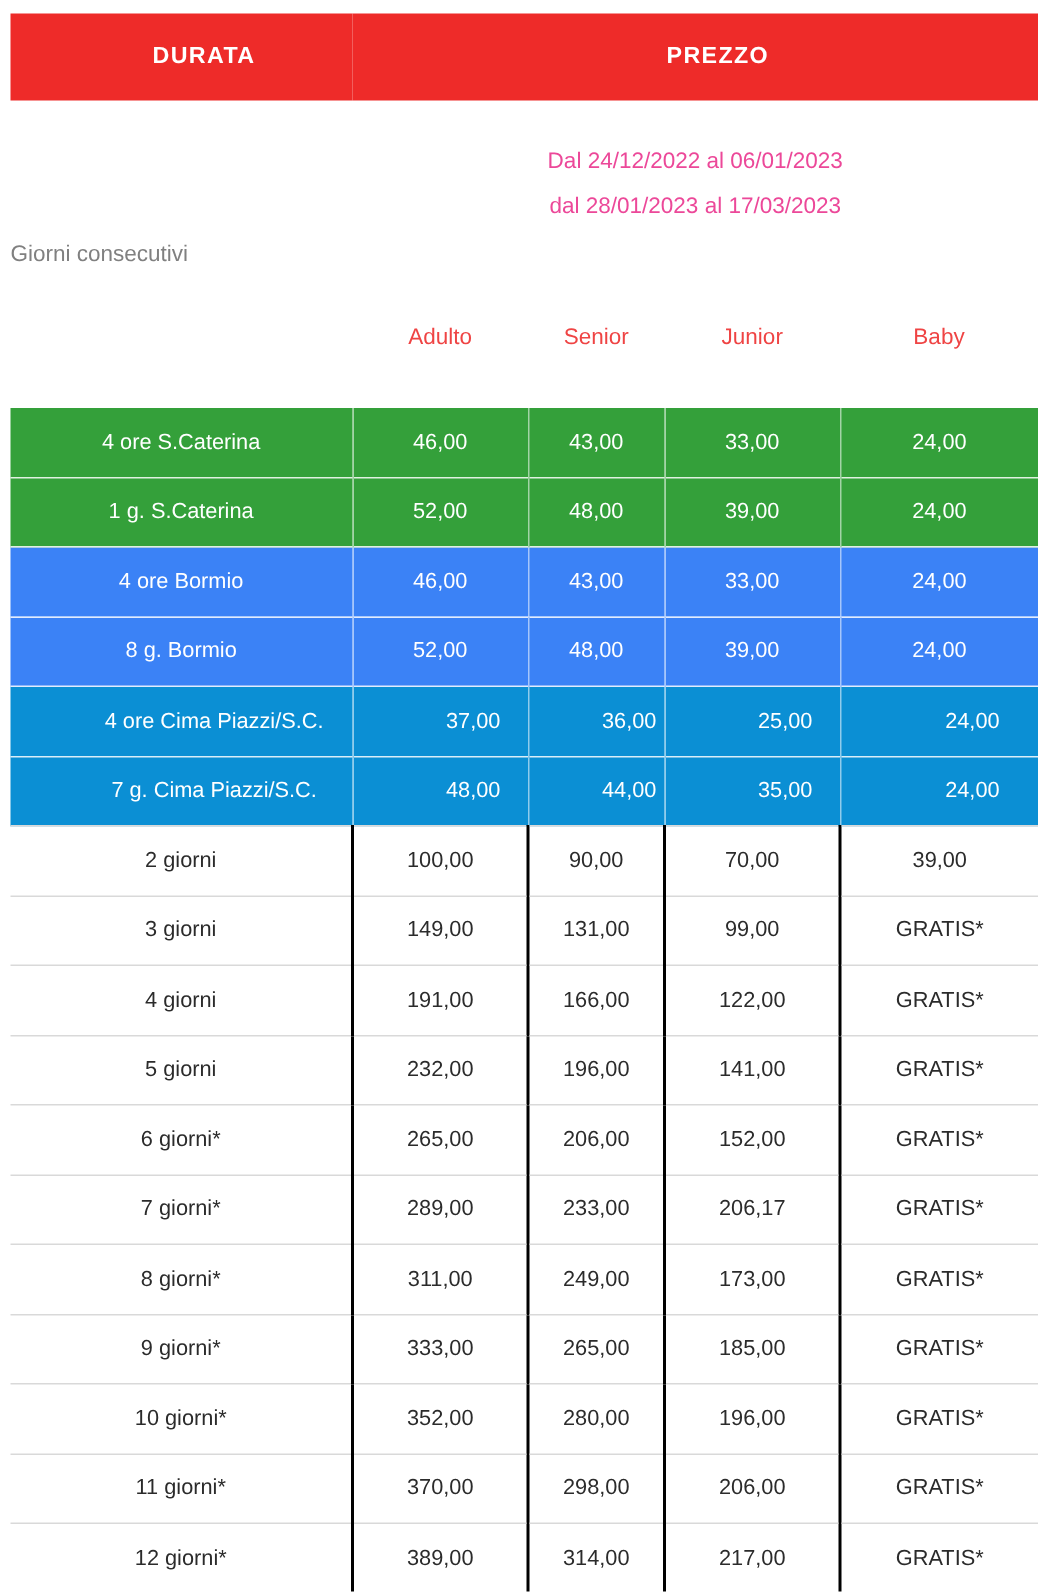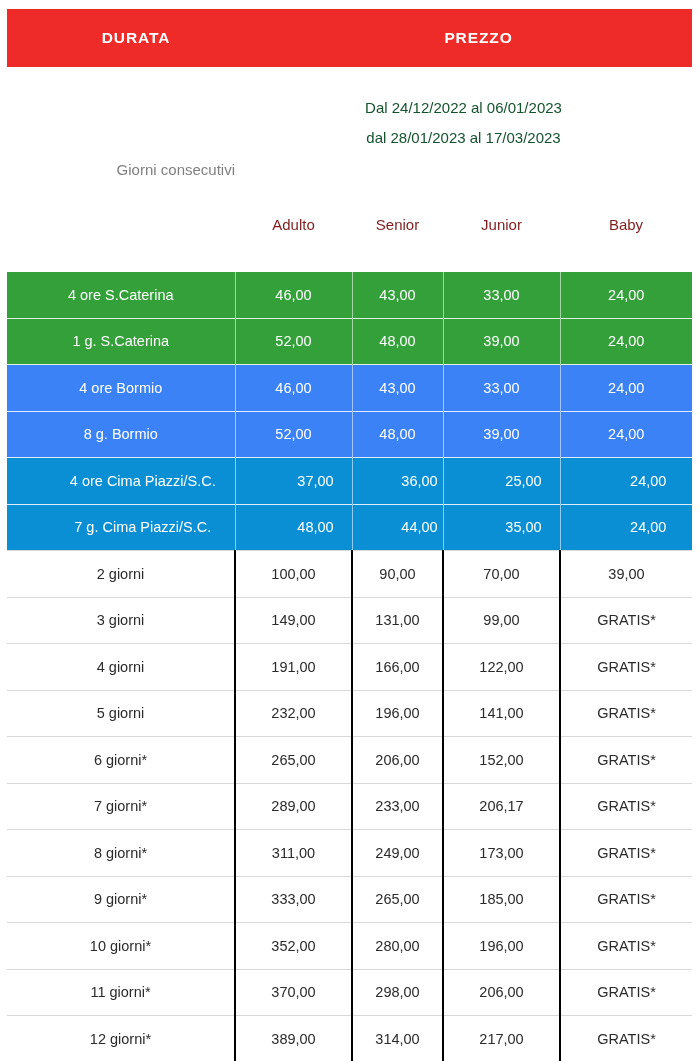--- a/index.html
+++ b/index.html
@@ -58,41 +58,41 @@
     text-align: center;
     padding-left: 30px;
   }
   .hdr-band td.title-durata { }
   .hdr-band td.title-prezzo { }
 
   
   .period-cell {
     height: 111px;
     text-align: center;
-    color: #14532d;
+    color: #ec4899;
     font-size: 15px;
     line-height: 30px;
     border-left: 1px solid #cfcfcf;
     border-bottom: 1px solid #cfcfcf;
   }
   .period-cell .ln { display: block; }
 
   
   .durata-label {
-    text-align: right;
+    text-align: left;
     color: #808080;
     font-size: 15px;
     height: 204px;
   }
 
   
   .cat-cell {
     height: 93px;
     text-align: center;
-    color: #7f1d1d;
+    color: #ef4444;
     font-size: 15px;
     border-left: 1px solid #cfcfcf;
   }
 
   
   .row-data td {
     height: 45.5px;
     text-align: center;
     font-size: 14.5px;
   }

